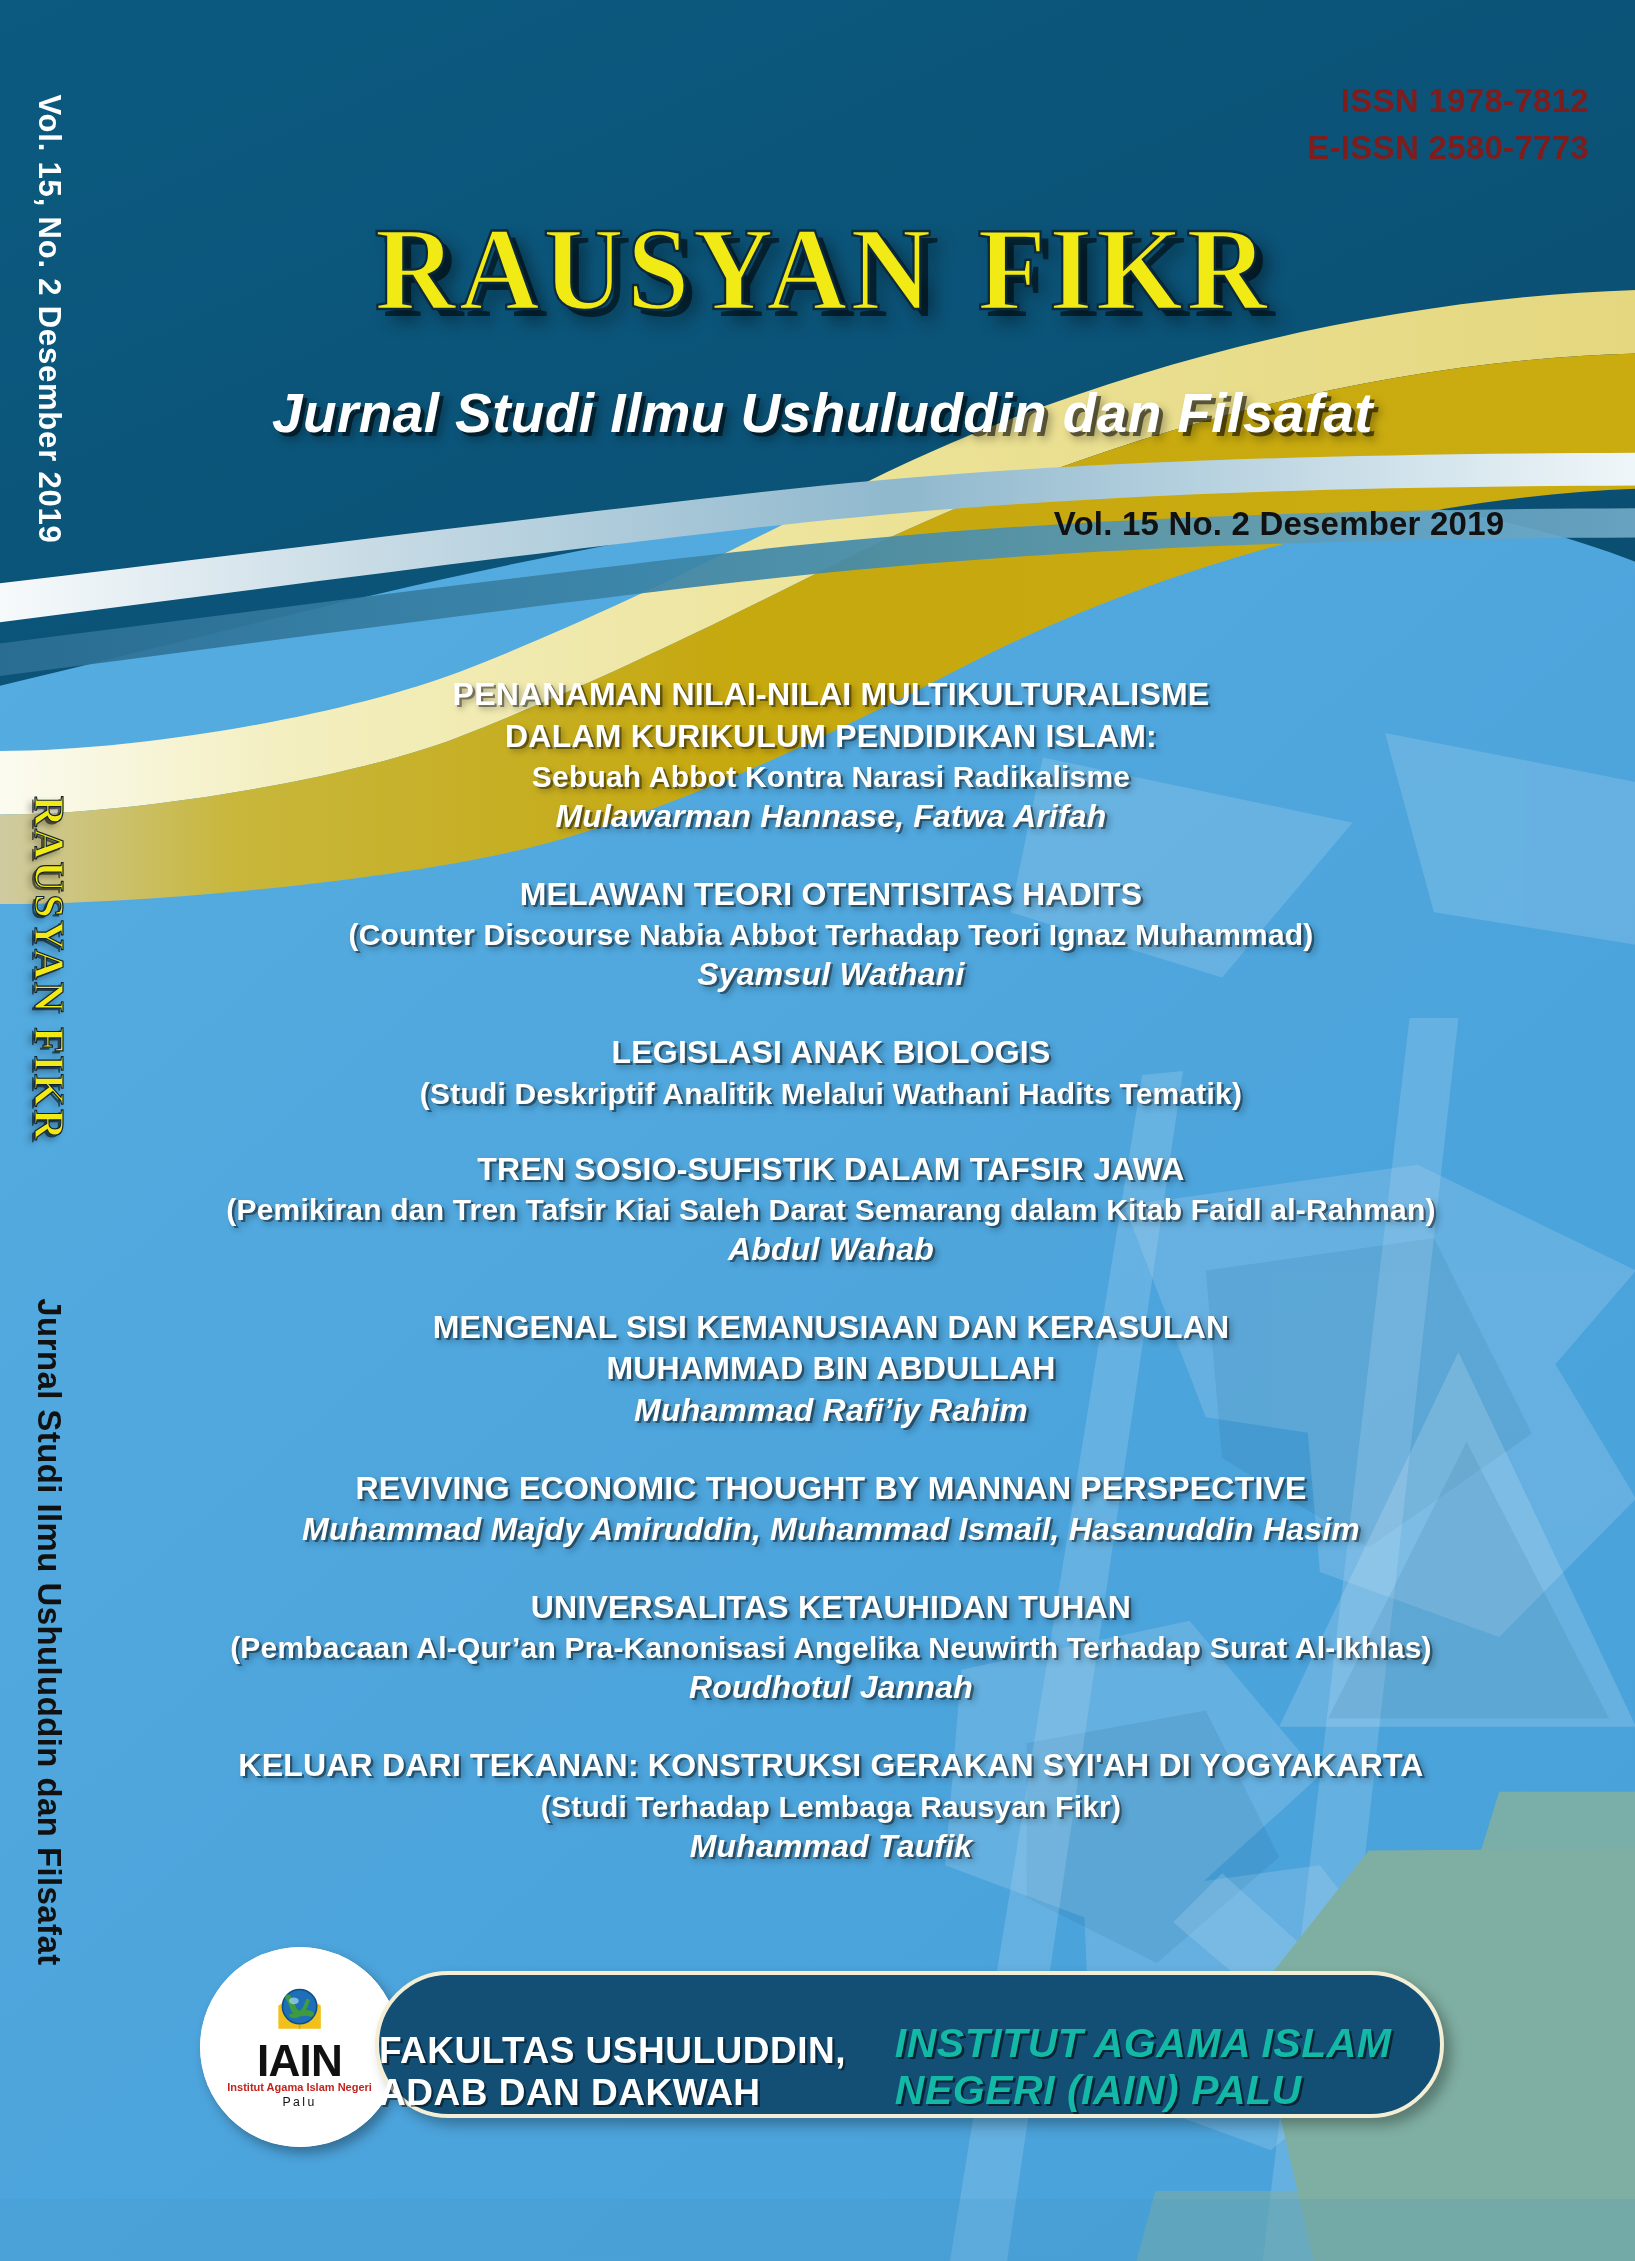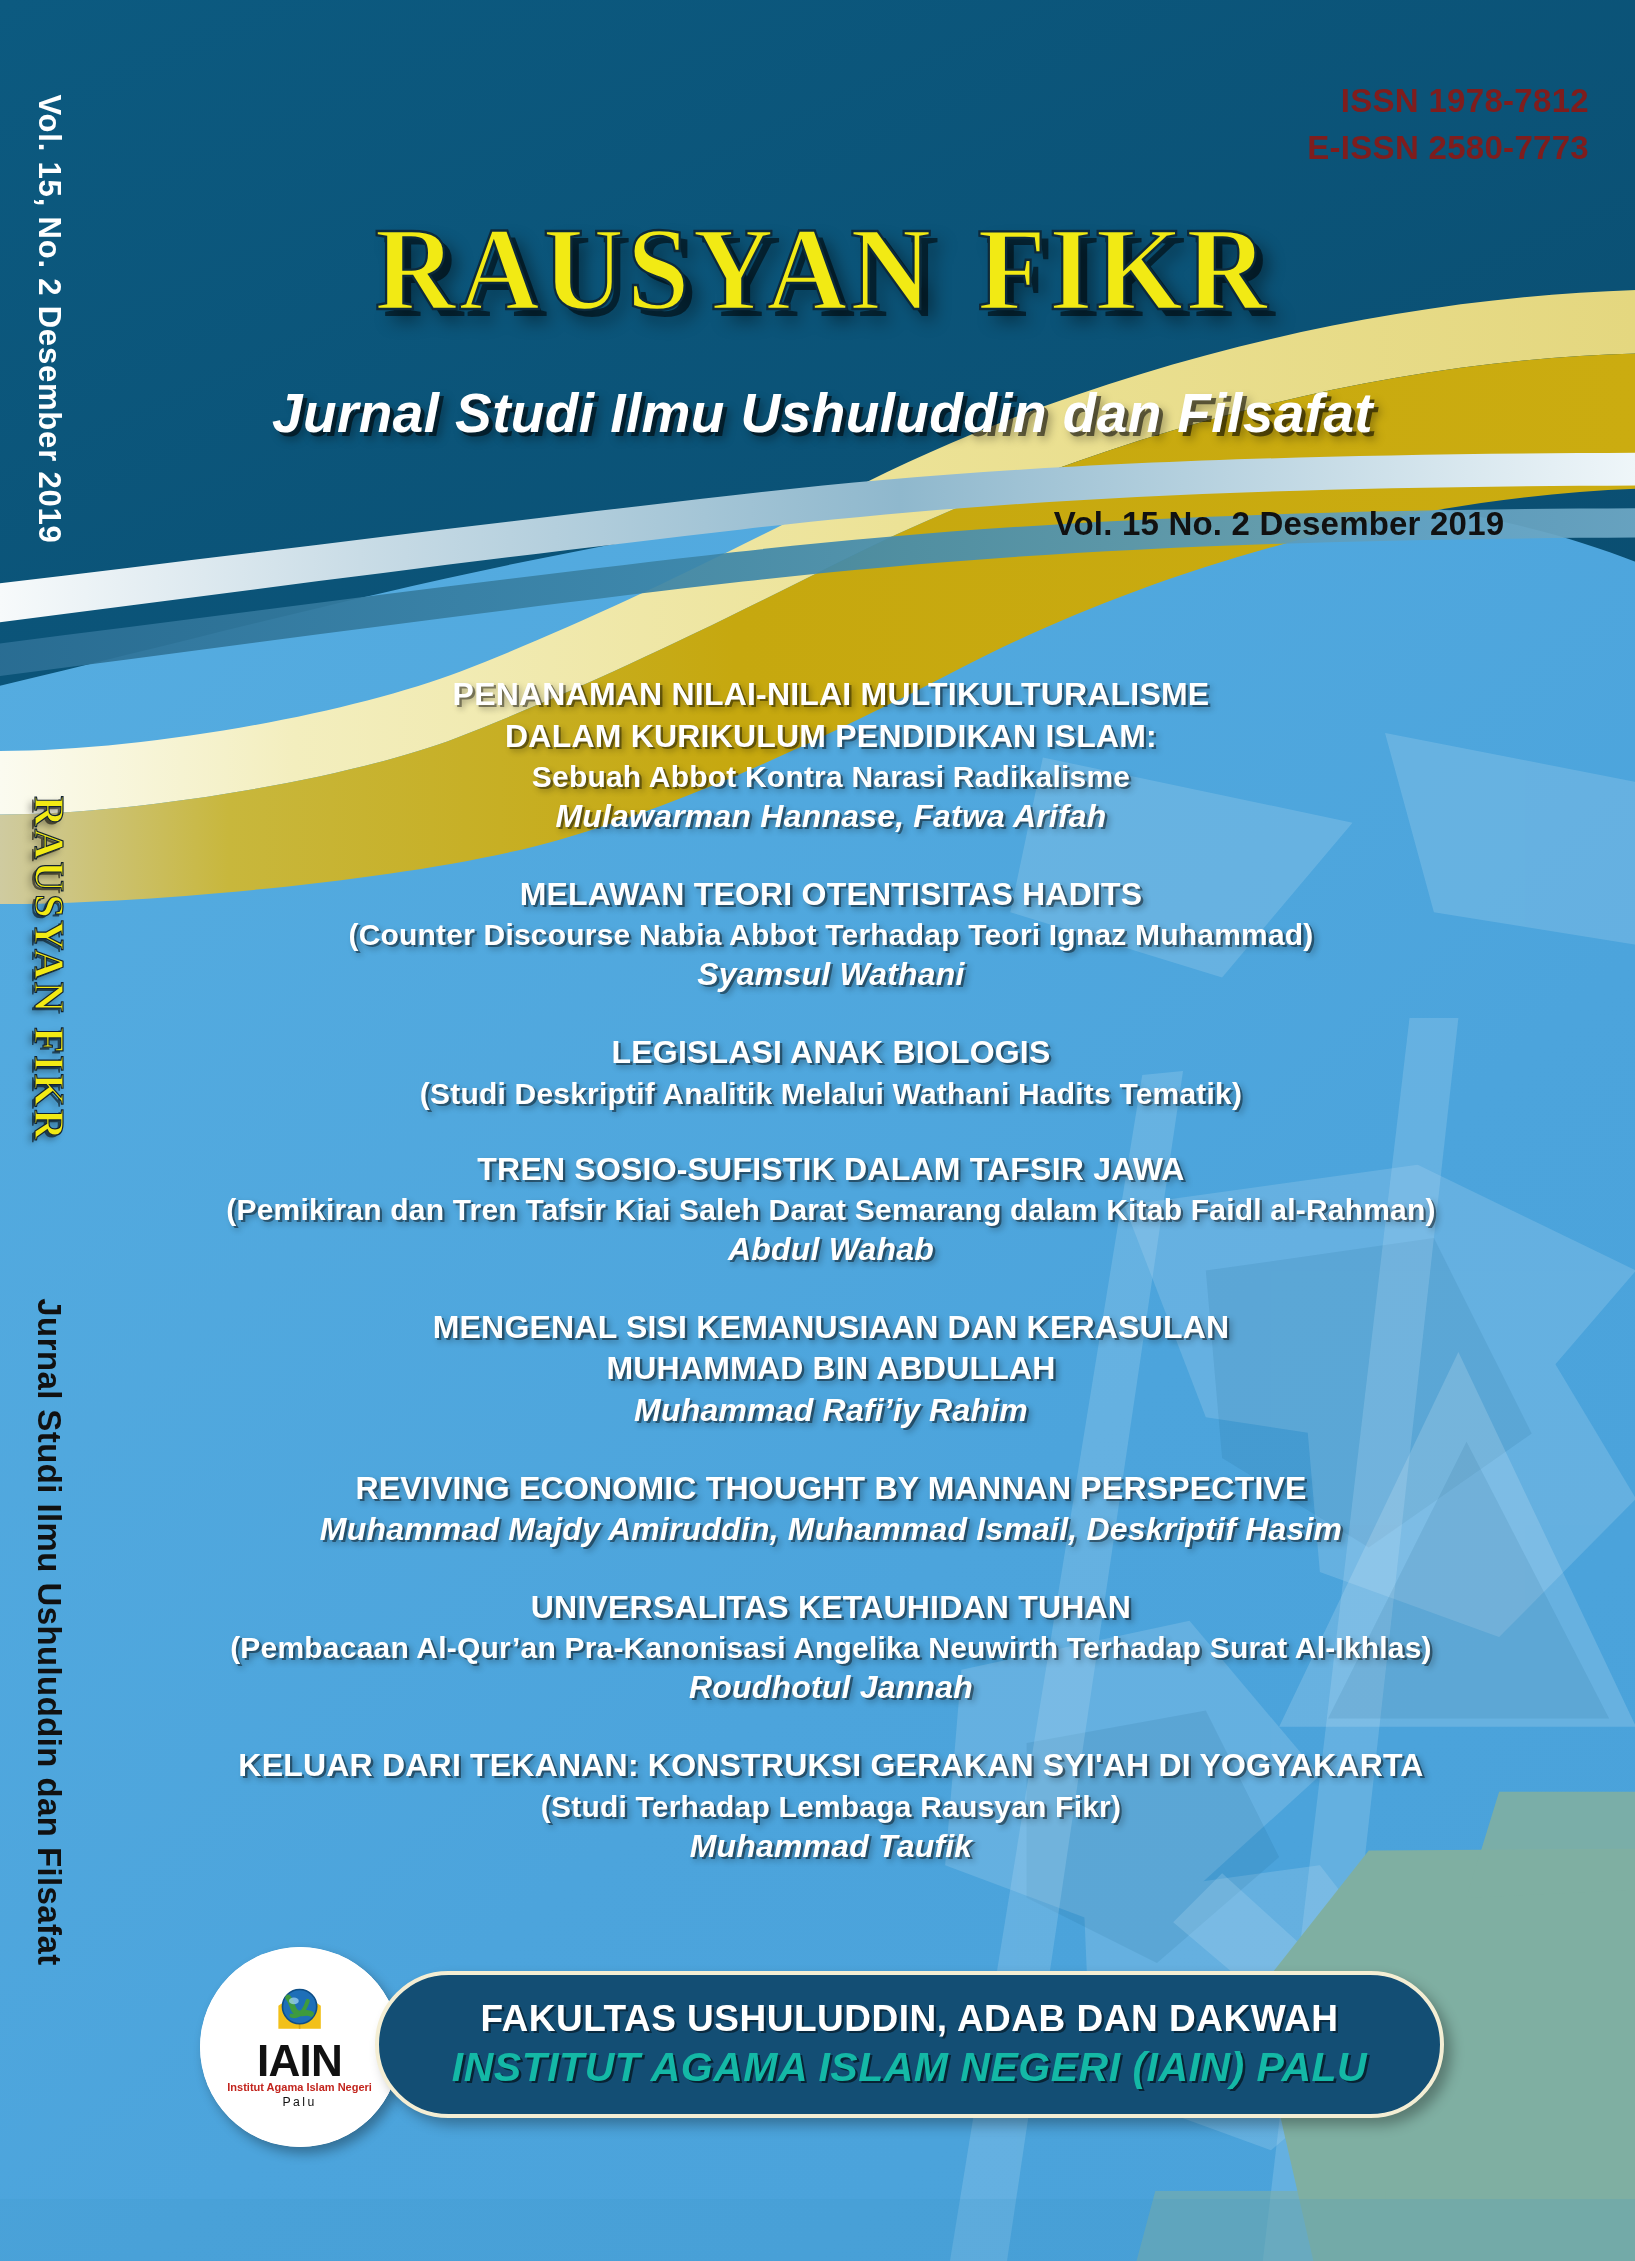--- a/index.html
+++ b/index.html
@@ -188,22 +188,22 @@
     position: absolute;
     left: 175px;
     top: 18px;
     width: 1069px;
     height: 147px;
     background: #134E74;
     border: 4.1px solid #F4EED4;
     border-radius: 75px;
     box-shadow: 7.3px 7.3px 13px rgba(0,0,0,0.30);
     display: flex;
-    flex-direction: column;
-    align-items: center;
+    flex-direction: row;
+    align-items: flex-end;
     justify-content: center;
     gap: 4.9px;
   }
   .footer-line1 {
     color: #ffffff;
     font-size: 37px;
     font-weight: bold;
     letter-spacing: 0.5px;
     text-shadow: 2.4px 2.4px 0 rgba(0,0,0,0.45);
   }
@@ -369,21 +369,21 @@
     </div>
 
     <div class="toc-entry">
       <div class="toc-line ln-title">MENGENAL SISI KEMANUSIAAN DAN KERASULAN</div>
       <div class="toc-line ln-title">MUHAMMAD BIN ABDULLAH</div>
       <div class="toc-line ln-author">Muhammad Rafi’iy Rahim</div>
     </div>
 
     <div class="toc-entry">
       <div class="toc-line ln-title">REVIVING ECONOMIC THOUGHT BY MANNAN PERSPECTIVE</div>
-      <div class="toc-line ln-author">Muhammad Majdy Amiruddin, Muhammad Ismail, Deskriptif Hasim</div>
+      <div class="toc-line ln-author">Muhammad Majdy Amiruddin, Muhammad Ismail, Hasanuddin Hasim</div>
     </div>
 
     <div class="toc-entry">
       <div class="toc-line ln-title">UNIVERSALITAS KETAUHIDAN TUHAN</div>
       <div class="toc-line ln-sub">(Pembacaan Al-Qur’an Pra-Kanonisasi Angelika Neuwirth Terhadap Surat Al-Ikhlas)</div>
       <div class="toc-line ln-author">Roudhotul Jannah</div>
     </div>
 
     <div class="toc-entry">
       <div class="toc-line ln-title">KELUAR DARI TEKANAN: KONSTRUKSI GERAKAN SYI'AH DI YOGYAKARTA</div>

